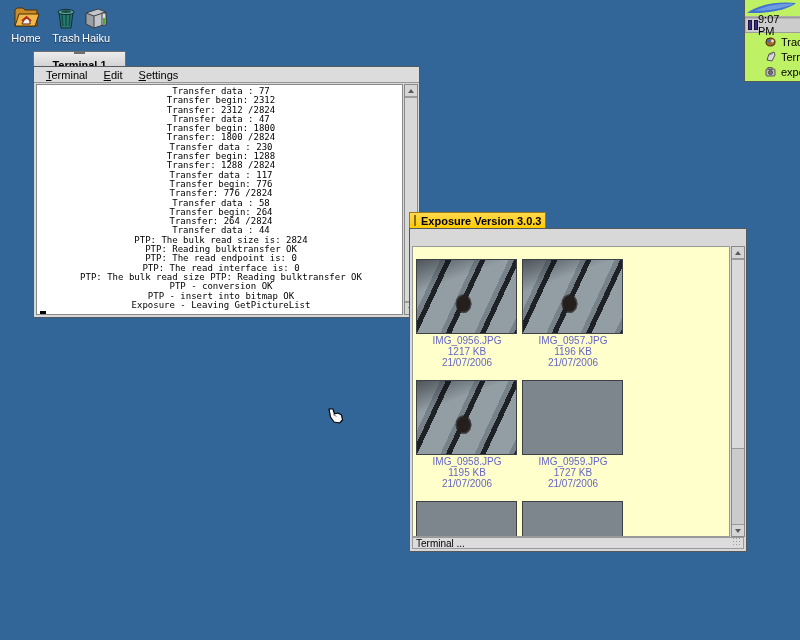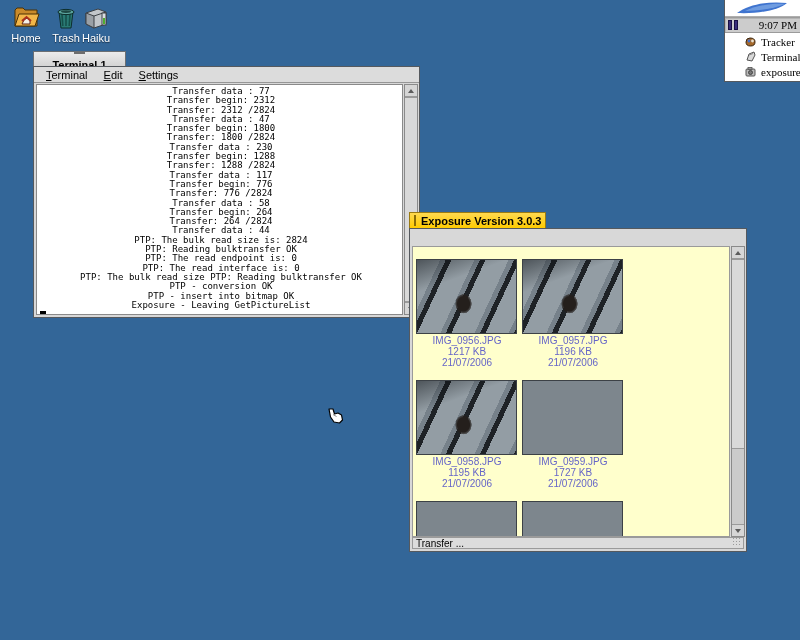--- a/index.html
+++ b/index.html
@@ -14,22 +14,22 @@
   
   .desk-icon { position:absolute; width:44px; text-align:center; }
   .desk-icon .glyph { display:block; margin:0 auto 1px; width:28px; height:27px; }
   .desk-icon .lbl { color:#ffffff; font-size:11px; line-height:12px; text-shadow:0 1px 1px rgba(0,0,0,.55); }
   #di-home  { left:4px;  top:4px; }
   #di-trash { left:44px; top:4px; }
   #di-haiku { left:74px; top:4px; }
 
   
   .deskbar {
-    position:absolute; right:0; top:0; width:76px;
-    background:#ffffff; border:1px solid #55595e; border-right:none; border-top:none;font-family:Liberation Serif, serif;
+    position:absolute; right:0; top:0; width:56px;
+    background:#bef264; border:1px solid #55595e; border-right:none; border-top:none;
   }
   .db-leaf { height:17px; display:flex; align-items:center; justify-content:center; border-bottom:1px solid #aeaeae; }
   .db-tray {
     height:16px; display:flex; align-items:center; justify-content:space-between;
     padding:0 3px; background:#cccccc;
     border:1px solid #9b9b9b; border-left:none; border-right:none;
     box-shadow:inset 1px 1px 0 #b4b4b4;
   }
   .db-clock { font-size:11px; color:#000; }
   .tray-bars { display:flex; gap:2px; }
@@ -308,21 +308,21 @@
     <div class="vscroll" id="expo-scroll">
       <div class="sb-btn up">
           <span class="sb-arrow up"></span>
         </div>
       <div class="sb-thumb"></div>
       <div class="sb-btn down">
           <span class="sb-arrow down"></span>
         </div>
     </div>
     <div class="statusbar">
-      <span>Transfer ...</span>
+      <span>Terminal ...</span>
       <span class="grip"></span>
     </div>
   </div>
 
   <svg id="cursor" width="20" height="20" viewBox="0 0 20 20">
     <path d="M3 2 L7 2 L8.5 7 L12 6 L15.5 8 L16.5 13 L13.5 16 L8 15 L4.5 10 Z" fill="#ffffff" stroke="#000000" stroke-width="1.2" stroke-linejoin="round"></path>
     <path d="M7 7.5 L10.5 9.5" stroke="#888" stroke-width="1" fill="none"></path>
   </svg>
 
 </div>

